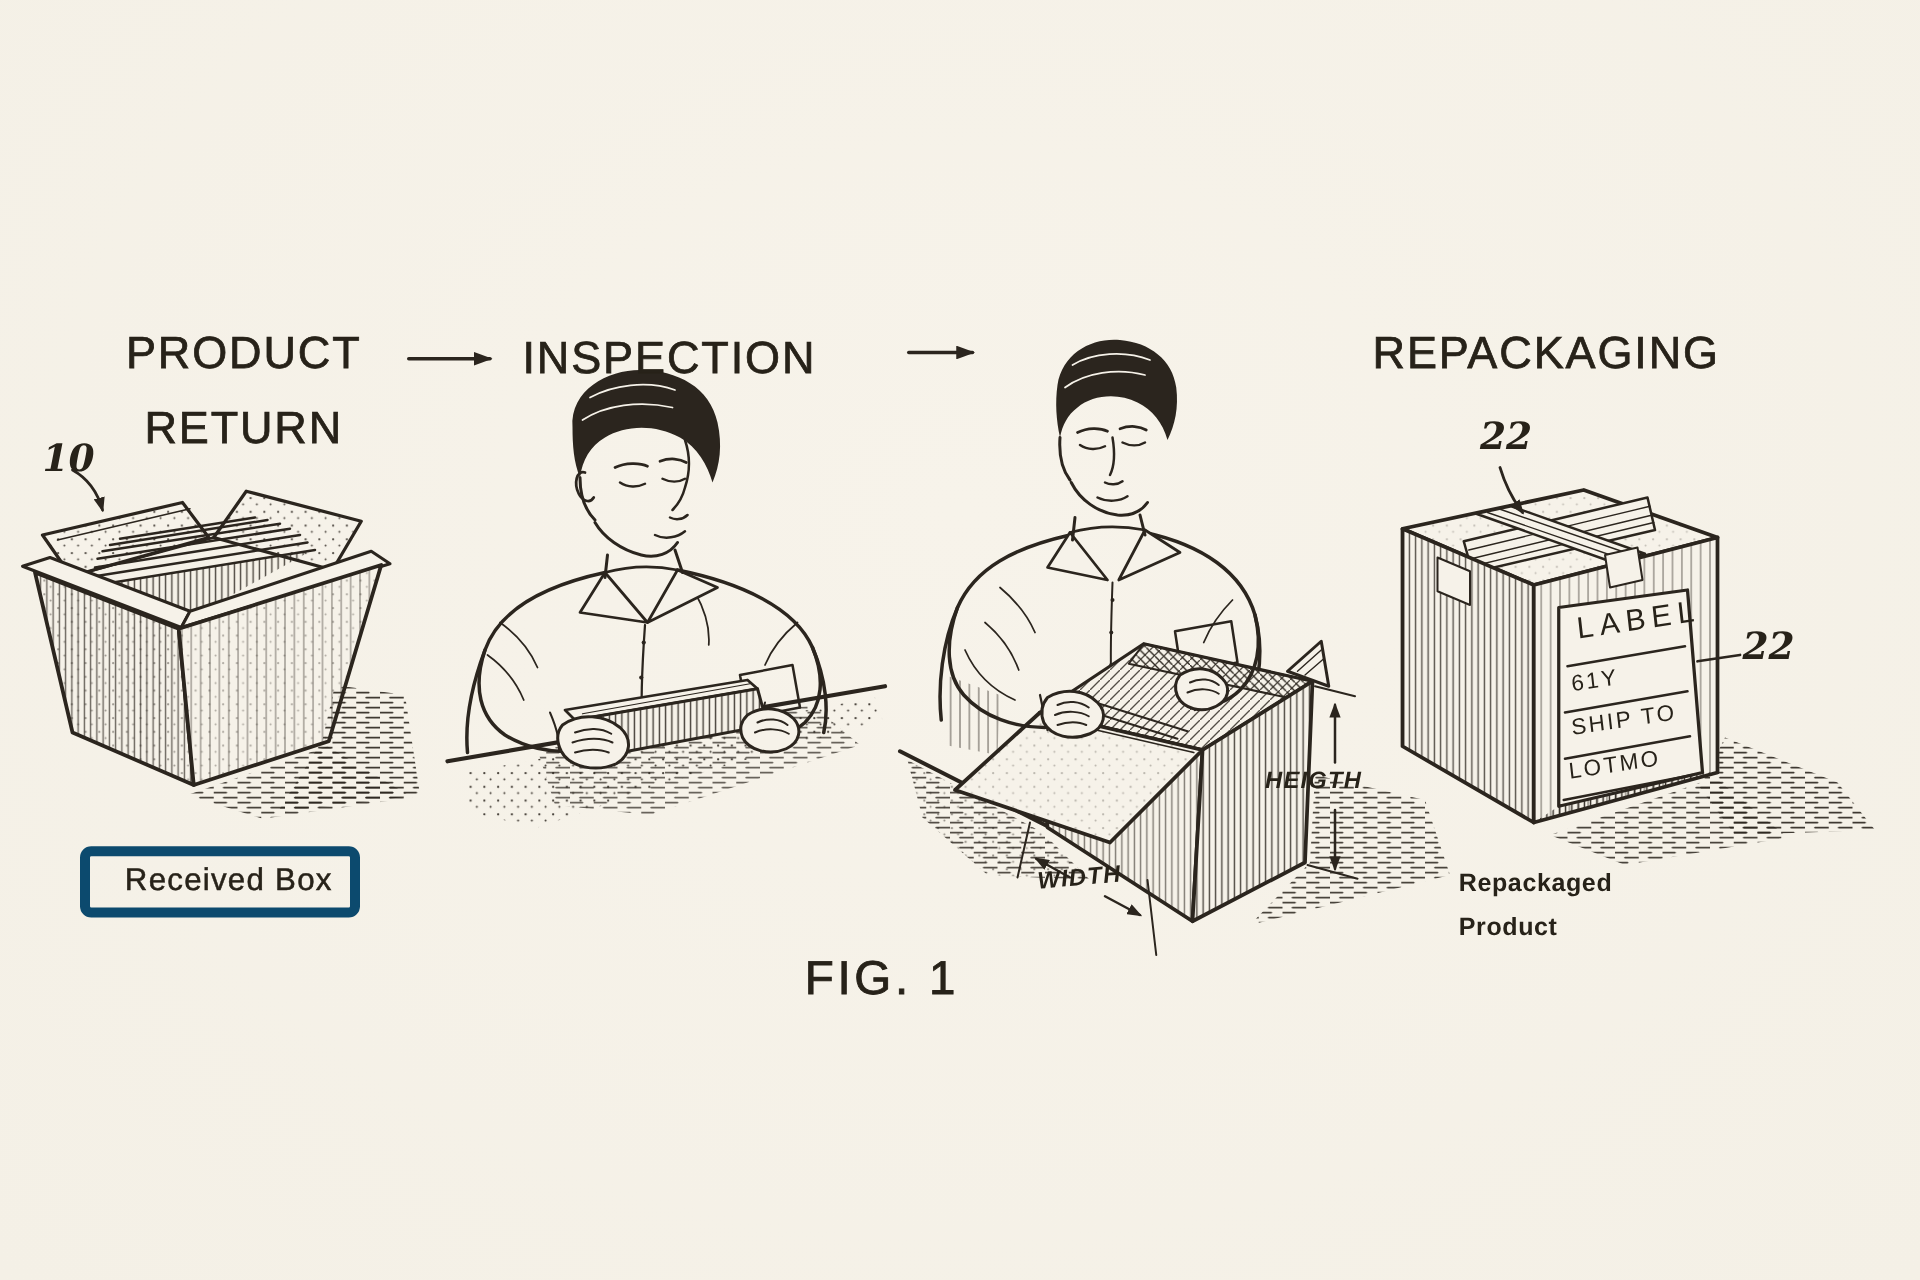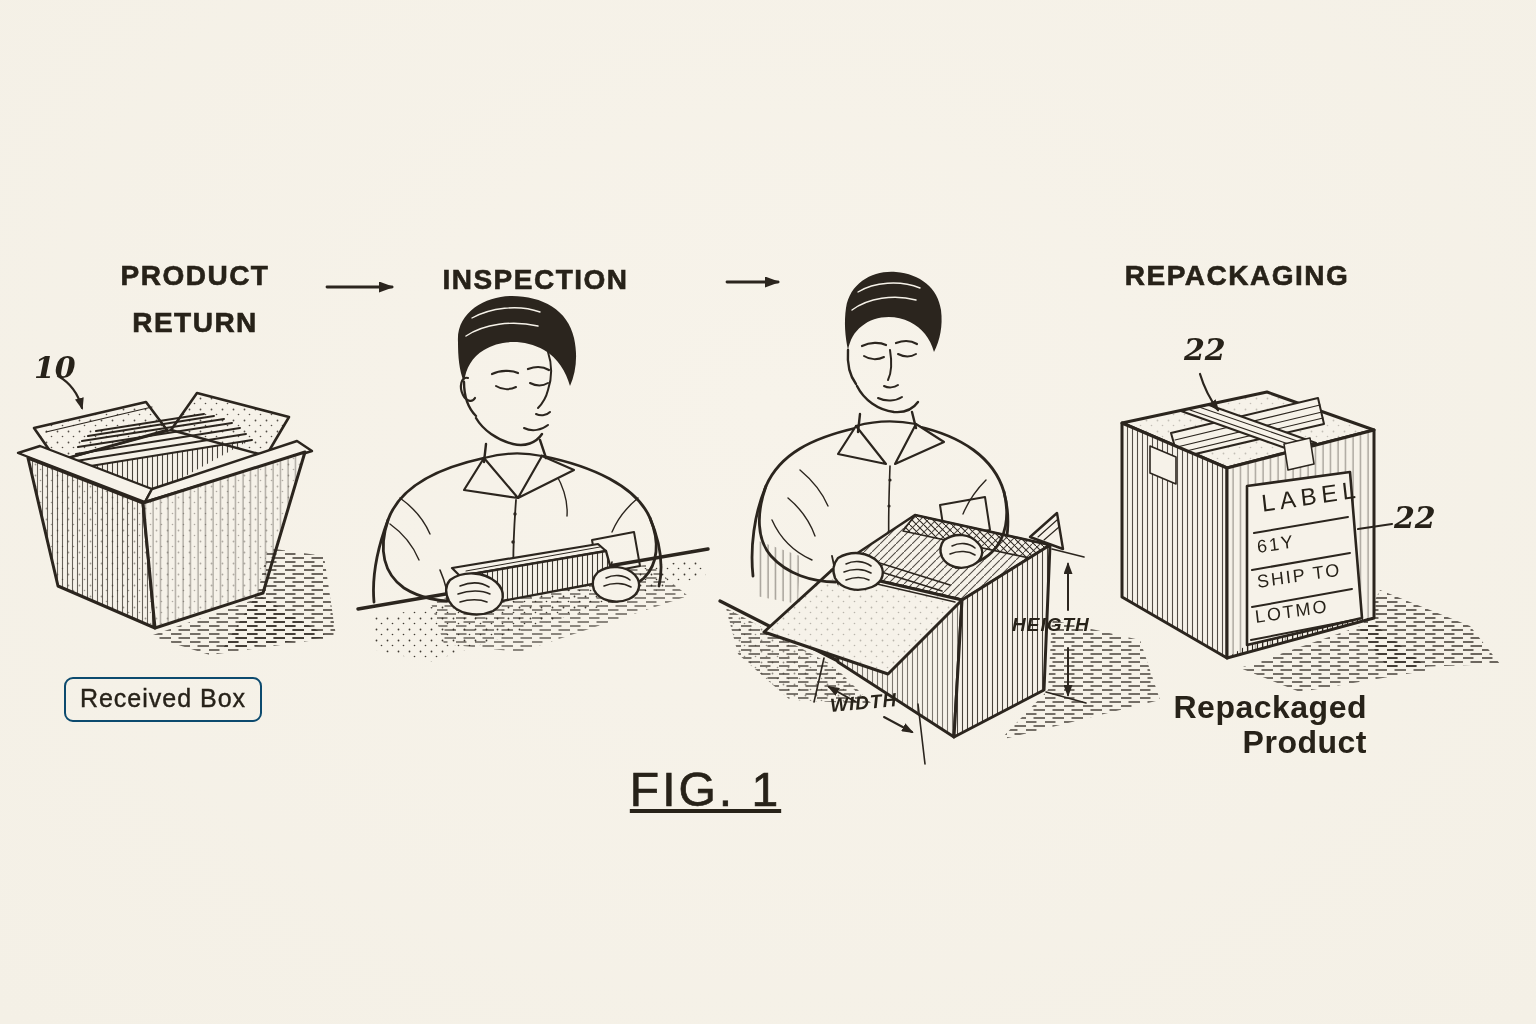--- a/index.html
+++ b/index.html
@@ -5,41 +5,41 @@
   html,body{margin:0;padding:0;}
   body{
     width:1536px;height:1024px;overflow:hidden;position:relative;
     background:radial-gradient(ellipse at 50% 40%, #f7f3ea 0%, #f4f0e6 100%);
     font-family:"Liberation Sans",sans-serif;color:#2b251e;
   }
   #stage{position:absolute;left:0;top:0;width:1536px;height:1024px;}
   svg path, svg line, svg circle{stroke-linecap:round;stroke-linejoin:round;}
   .lbl{position:absolute;color:#272219;}
   .ttl{
-    font-size:28px;line-height:47px;letter-spacing:1.5px;text-align:center;
-    font-weight:700;-webkit-text-stroke:0.6px #272219;
+    font-size:36px;line-height:60px;letter-spacing:1.5px;text-align:center;
+    font-weight:400;-webkit-text-stroke:0.6px #272219;
   }
   .refnum{
     font-family:"DejaVu Serif",serif;font-style:italic;font-weight:700;
     font-size:30px;
   }
   .caption-box{
-    border:2px solid #0c4a6e;border-radius:9px;padding:5px 0 7px 0;
+    border:8px solid #0c4a6e;border-radius:9px;padding:5px 0 7px 14px;
     width:194px;text-align:center;font-size:25px;letter-spacing:1px;font-weight:500;
     -webkit-text-stroke:0.4px #272219;
   }
   .dim{
     font-size:19px;font-weight:700;font-style:italic;letter-spacing:1px;
   }
   .panel-row{transform-origin:left top;transform:rotate(-8.5deg) skewX(-2deg);font-weight:500;}
   .cap2{
-    font-size:32px;font-weight:700;line-height:35px;text-align:right;letter-spacing:0.5px;
+    font-size:20px;font-weight:700;line-height:35px;text-align:left;letter-spacing:0.5px;
   }
   .figcap{
-    font-size:48px;letter-spacing:3px;font-weight:500;text-align:center;text-decoration:underline;
+    font-size:38px;letter-spacing:3px;font-weight:500;text-align:center;
     -webkit-text-stroke:0.7px #272219;
   }
 </style>
 </head>
 <body>
 
 <div id="stage">
 
 <svg width="1536" height="1024" viewBox="0 0 1536 1024">
   <defs>

